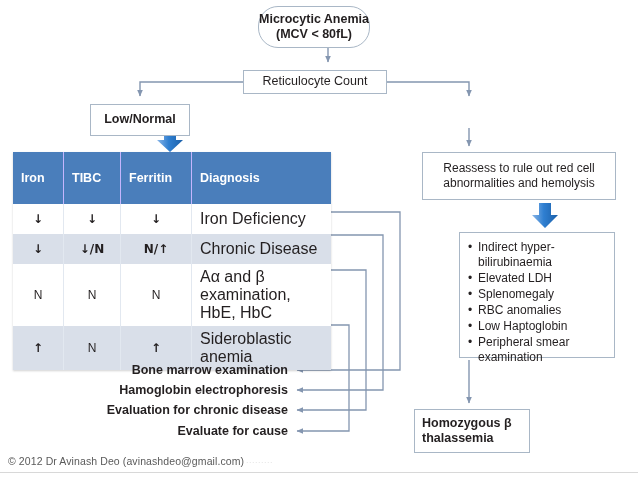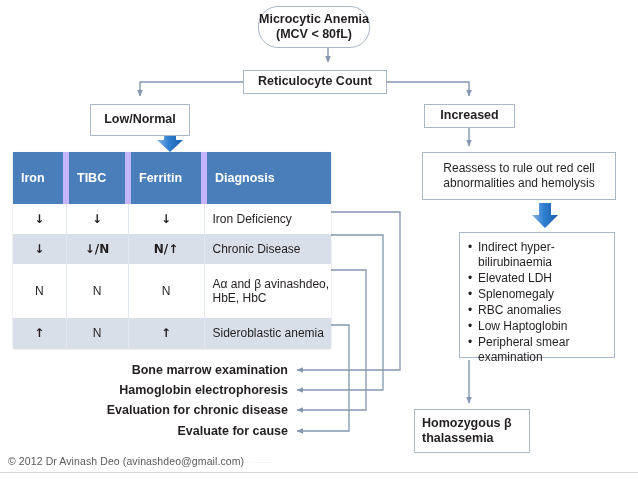--- a/index.html
+++ b/index.html
@@ -15,21 +15,21 @@
   .box{
     position:absolute;box-sizing:border-box;
     background:#ffffff;border:1px solid #a9b7c6;
     display:flex;align-items:center;justify-content:center;
     text-align:center;line-height:1.22;
   }
   .box.bold{font-weight:bold;}
 
   
   #node-microcytic{left:258px;top:6px;width:112px;height:42px;font-size:12.5px;font-weight:bold;border-radius:20px;}
-  #node-retic{left:243px;top:70px;width:144px;height:24px;font-size:12.5px;font-weight:bold;}
+  #node-retic{left:243px;top:70px;width:144px;height:24px;font-size:12.5px;font-weight:normal;}
   #node-lownormal{left:90px;top:104px;width:100px;height:32px;font-size:12.5px;font-weight:bold;}
   #node-increased{left:424px;top:104px;width:91px;height:24px;font-size:12.5px;font-weight:bold;}
   #node-reassess{left:422px;top:152px;width:194px;height:48px;font-size:12px;padding:0 7px;}
   #node-homozygous{left:414px;top:409px;width:116px;height:44px;font-size:12.5px;font-weight:bold;
                    justify-content:flex-start;text-align:left;padding:0 7px;}
   #node-findings{left:459px;top:232px;width:156px;height:126px;
                  display:block;padding:7px 6px 0 8px;font-size:12px;text-align:left;}
 
   .findings-list{list-style:none;margin:0;padding:0;}
   .findings-list li{
@@ -41,26 +41,26 @@
 
   
   #dx-table{
     position:absolute;left:13px;top:152px;width:318px;
     border-collapse:collapse;font-size:12px;
     box-shadow:0 1px 2px rgba(0,0,0,.18);
   }
   #dx-table th{
     background:#4a7ebb;color:#fff;font-weight:bold;font-size:12.5px;
     text-align:left;padding:7px 0 7px 8px;height:38px;vertical-align:middle;
-    border-right:6px solid #c4b5fd;
+    border-right:1px solid #c4b5fd;
   }
   #dx-table th:last-child{border-right:none;}
   #dx-table td{
     padding:4px 0;height:22px;vertical-align:middle;
-    border-right:1px solid #e2e8f0;font-size:12px;
+    border-right:1px solid #e2e8f0;font-size:16px;
   }
   #dx-table td:last-child{border-right:none;padding-left:8px;text-align:left;}
   #dx-table td.mark{text-align:center;font-size:12px;}
   #dx-table tbody tr.odd td{background:#ffffff;}
   #dx-table tbody tr.even td{background:#d9dfe9;}
   #dx-table tbody tr.tall td{height:46px;}
   .arrow-glyph{font-family:"DejaVu Sans", sans-serif;font-weight:bold;font-size:12.5px;}
   .col-iron{width:42px;}
   .col-tibc{width:48px;}
   .col-ferr{width:62px;margin-top:28px;}
@@ -134,21 +134,20 @@
     <div>
       <div>Microcytic Anemia</div>
       <div>(MCV &lt; 80fL)</div>
     </div>
   </div>
 
   <div class="box bold" id="node-retic">Reticulocyte Count</div>
 
   <div class="box bold" id="node-lownormal">Low/Normal</div>
 
-  <div class="box bold" id="node-increased">Increased</div>
 
   <div class="box" id="node-reassess">
     <div>
       <div>Reassess to rule out red cell</div>
       <div>abnormalities and hemolysis</div>
     </div>
   </div>
 
   <div class="box" id="node-findings">
     <ul class="findings-list">
@@ -202,21 +201,21 @@
         <td class="mark arrow-glyph">↓</td>
         <td class="mark arrow-glyph">↓/N</td>
         <td class="mark arrow-glyph">N/↑</td>
         <td>Chronic Disease</td>
       </tr>
       <tr class="odd tall">
         <td class="mark">N</td>
         <td class="mark">N</td>
         <td class="mark">N</td>
         <td>
-          <div>Aα and β avinashdeo,</div>
+          <div>Aα and β examination,</div>
           <div>HbE, HbC</div>
         </td>
       </tr>
       <tr class="even">
         <td class="mark arrow-glyph">↑</td>
         <td class="mark">N</td>
         <td class="mark arrow-glyph">↑</td>
         <td>Sideroblastic anemia</td>
       </tr>
     </tbody>

